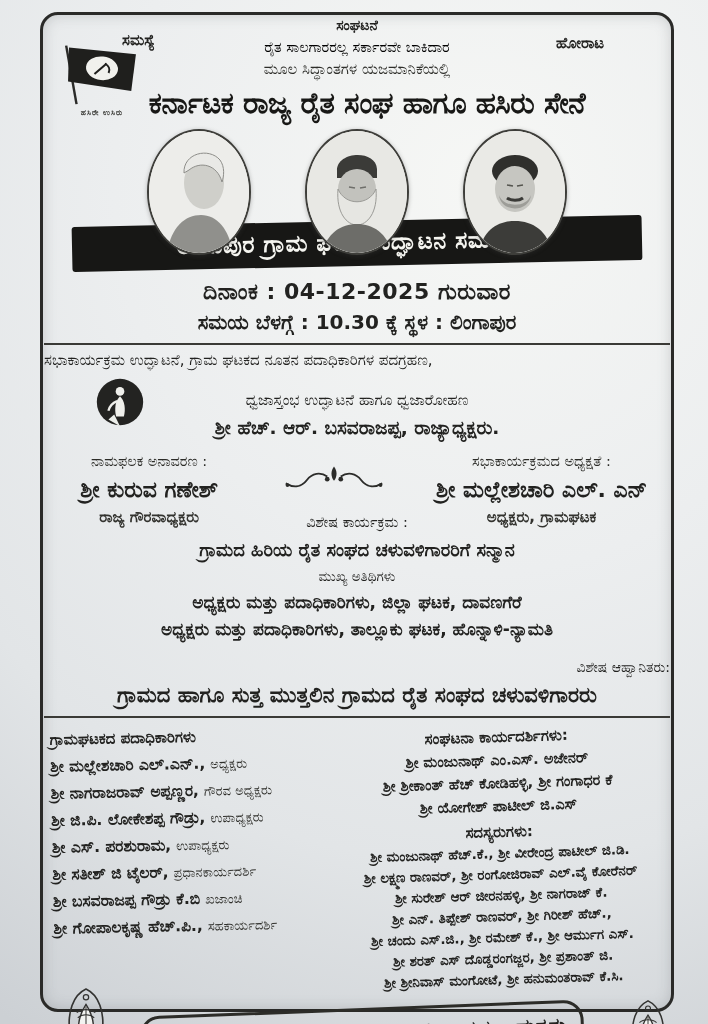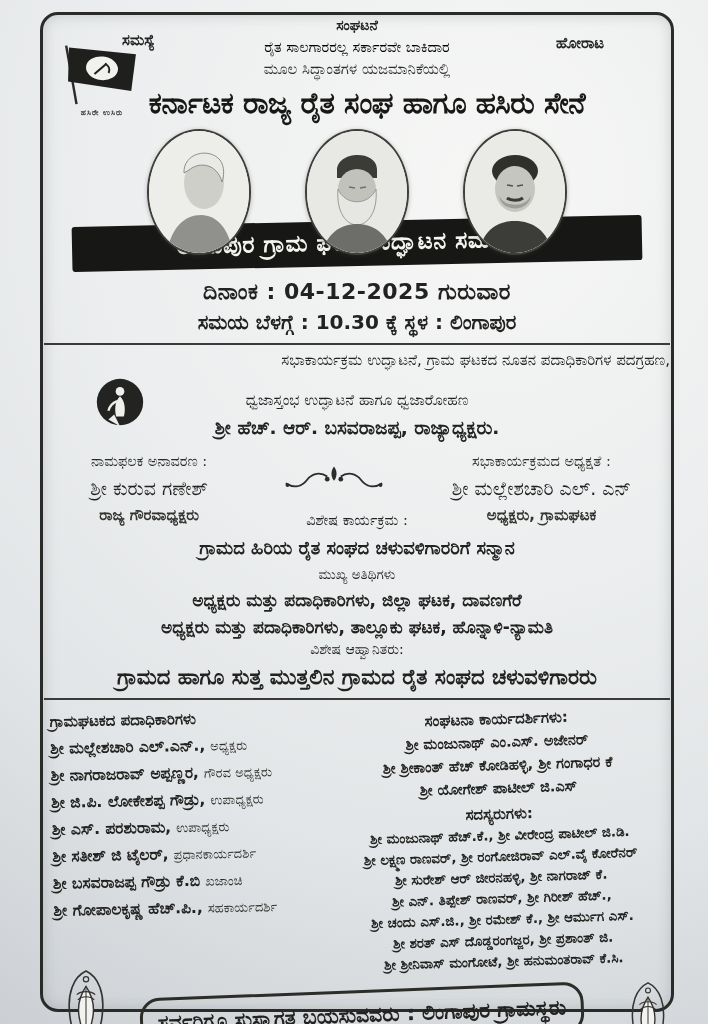--- a/index.html
+++ b/index.html
@@ -43,37 +43,37 @@
     font-size:23px;font-weight:bold;padding:8px 4px 10px;border-radius:3px;
     transform:rotate(-1.2deg);letter-spacing:.5px;
   }
 
   .date-line{text-align:center;font-size:22px;font-weight:bold;margin-top:13px;letter-spacing:.5px;}
   .time-line{text-align:center;font-size:20px;font-weight:bold;margin-top:6px;}
 
   .divider{border:none;border-top:2px solid #3a3a36;margin:9px 0 6px;}
 
   .program{position:relative;}
-  .program-line1{text-align:right;font-size:15px;margin-top:4px;}
+  .program-line1{text-align:left;font-size:15px;margin-top:4px;}
   .program-line2{text-align:center;font-size:15px;margin-top:22px;}
   .inaugurator{text-align:center;font-size:18.5px;font-weight:bold;margin-top:8px;}
   .emblem{position:absolute;left:48px;top:24px;}
 
   .trio{display:flex;justify-content:center;align-items:flex-start;margin-top:14px;gap:21px;}
   .trio-left{width:36%;text-align:center;}
   .trio-mid{width:20%;text-align:center;padding-top:10px;}
   .trio-right{width:44%;text-align:center;}
   .blk-heading{font-size:14.5px;color:#2c2c28;}
-  .blk-name{font-size:19px;font-weight:normal;margin-top:7px;}
+  .blk-name{font-size:22px;font-weight:bold;margin-top:7px;}
   .blk-role{font-size:15px;font-weight:bold;margin-top:6px;color:#33332f;}
   .special-heading{text-align:center;font-size:14.5px;margin-top:-12px;}
   .sanmana{text-align:center;font-size:18px;font-weight:bold;margin-top:8px;}
   .chief-heading{text-align:center;font-size:13.5px;margin-top:7px;}
   .chief-line{text-align:center;font-size:17px;font-weight:bold;margin-top:7px;}
-  .invitee-heading{text-align:center;font-size:14px;margin-top:4px;}
+  .invitee-heading{text-align:right;font-size:14px;margin-top:20px;}
   .invitee-line{text-align:center;font-size:21px;font-weight:bold;margin-top:7px;}
 
   
   .roster{display:flex;margin-top:5px;}
   .roster-left{width:45%;padding:4px 0 0 8px;transform:rotate(-1.2deg);}
   .ob-header{font-size:15px;font-weight:bold;margin-bottom:2px;}
   .ob-row{margin-top:8px;white-space:nowrap;}
   .ob-name{font-size:15.5px;font-weight:bold;}
   .ob-role{font-size:13px;margin-left:5px;color:#2e2e2a;}
   .roster-right{width:55%;text-align:center;padding-top:4px;transform:rotate(-1.8deg);}

